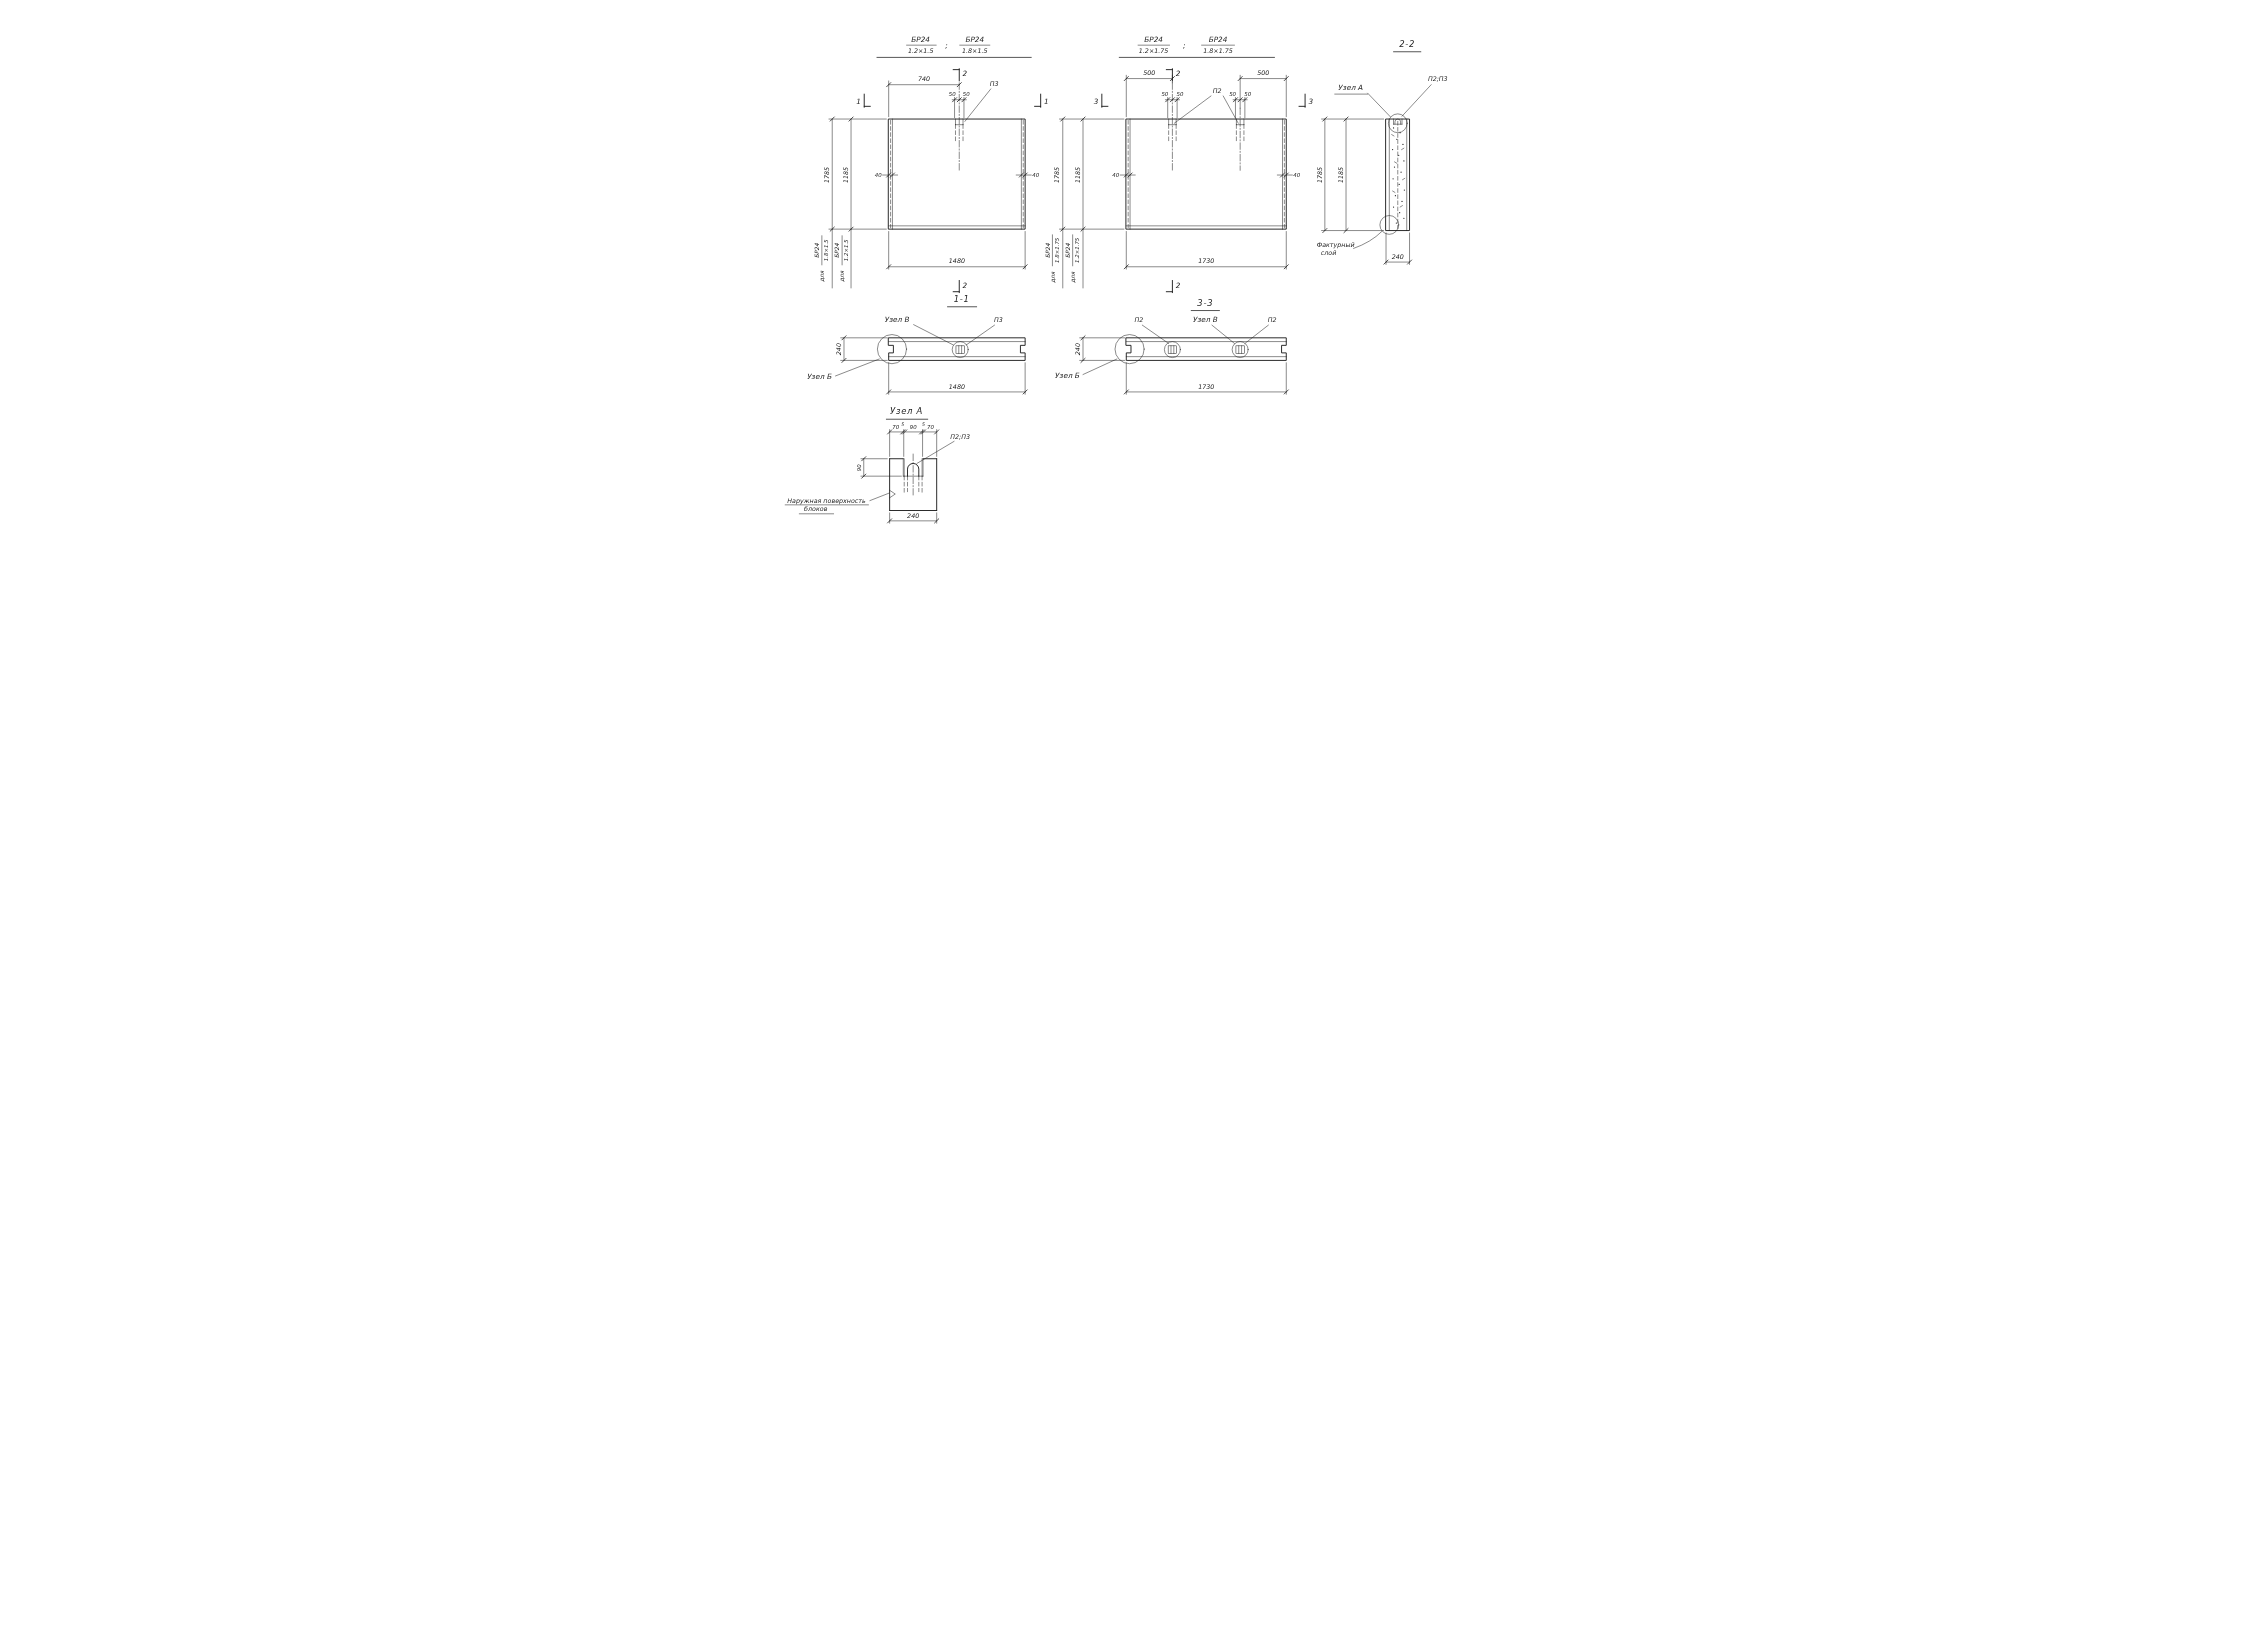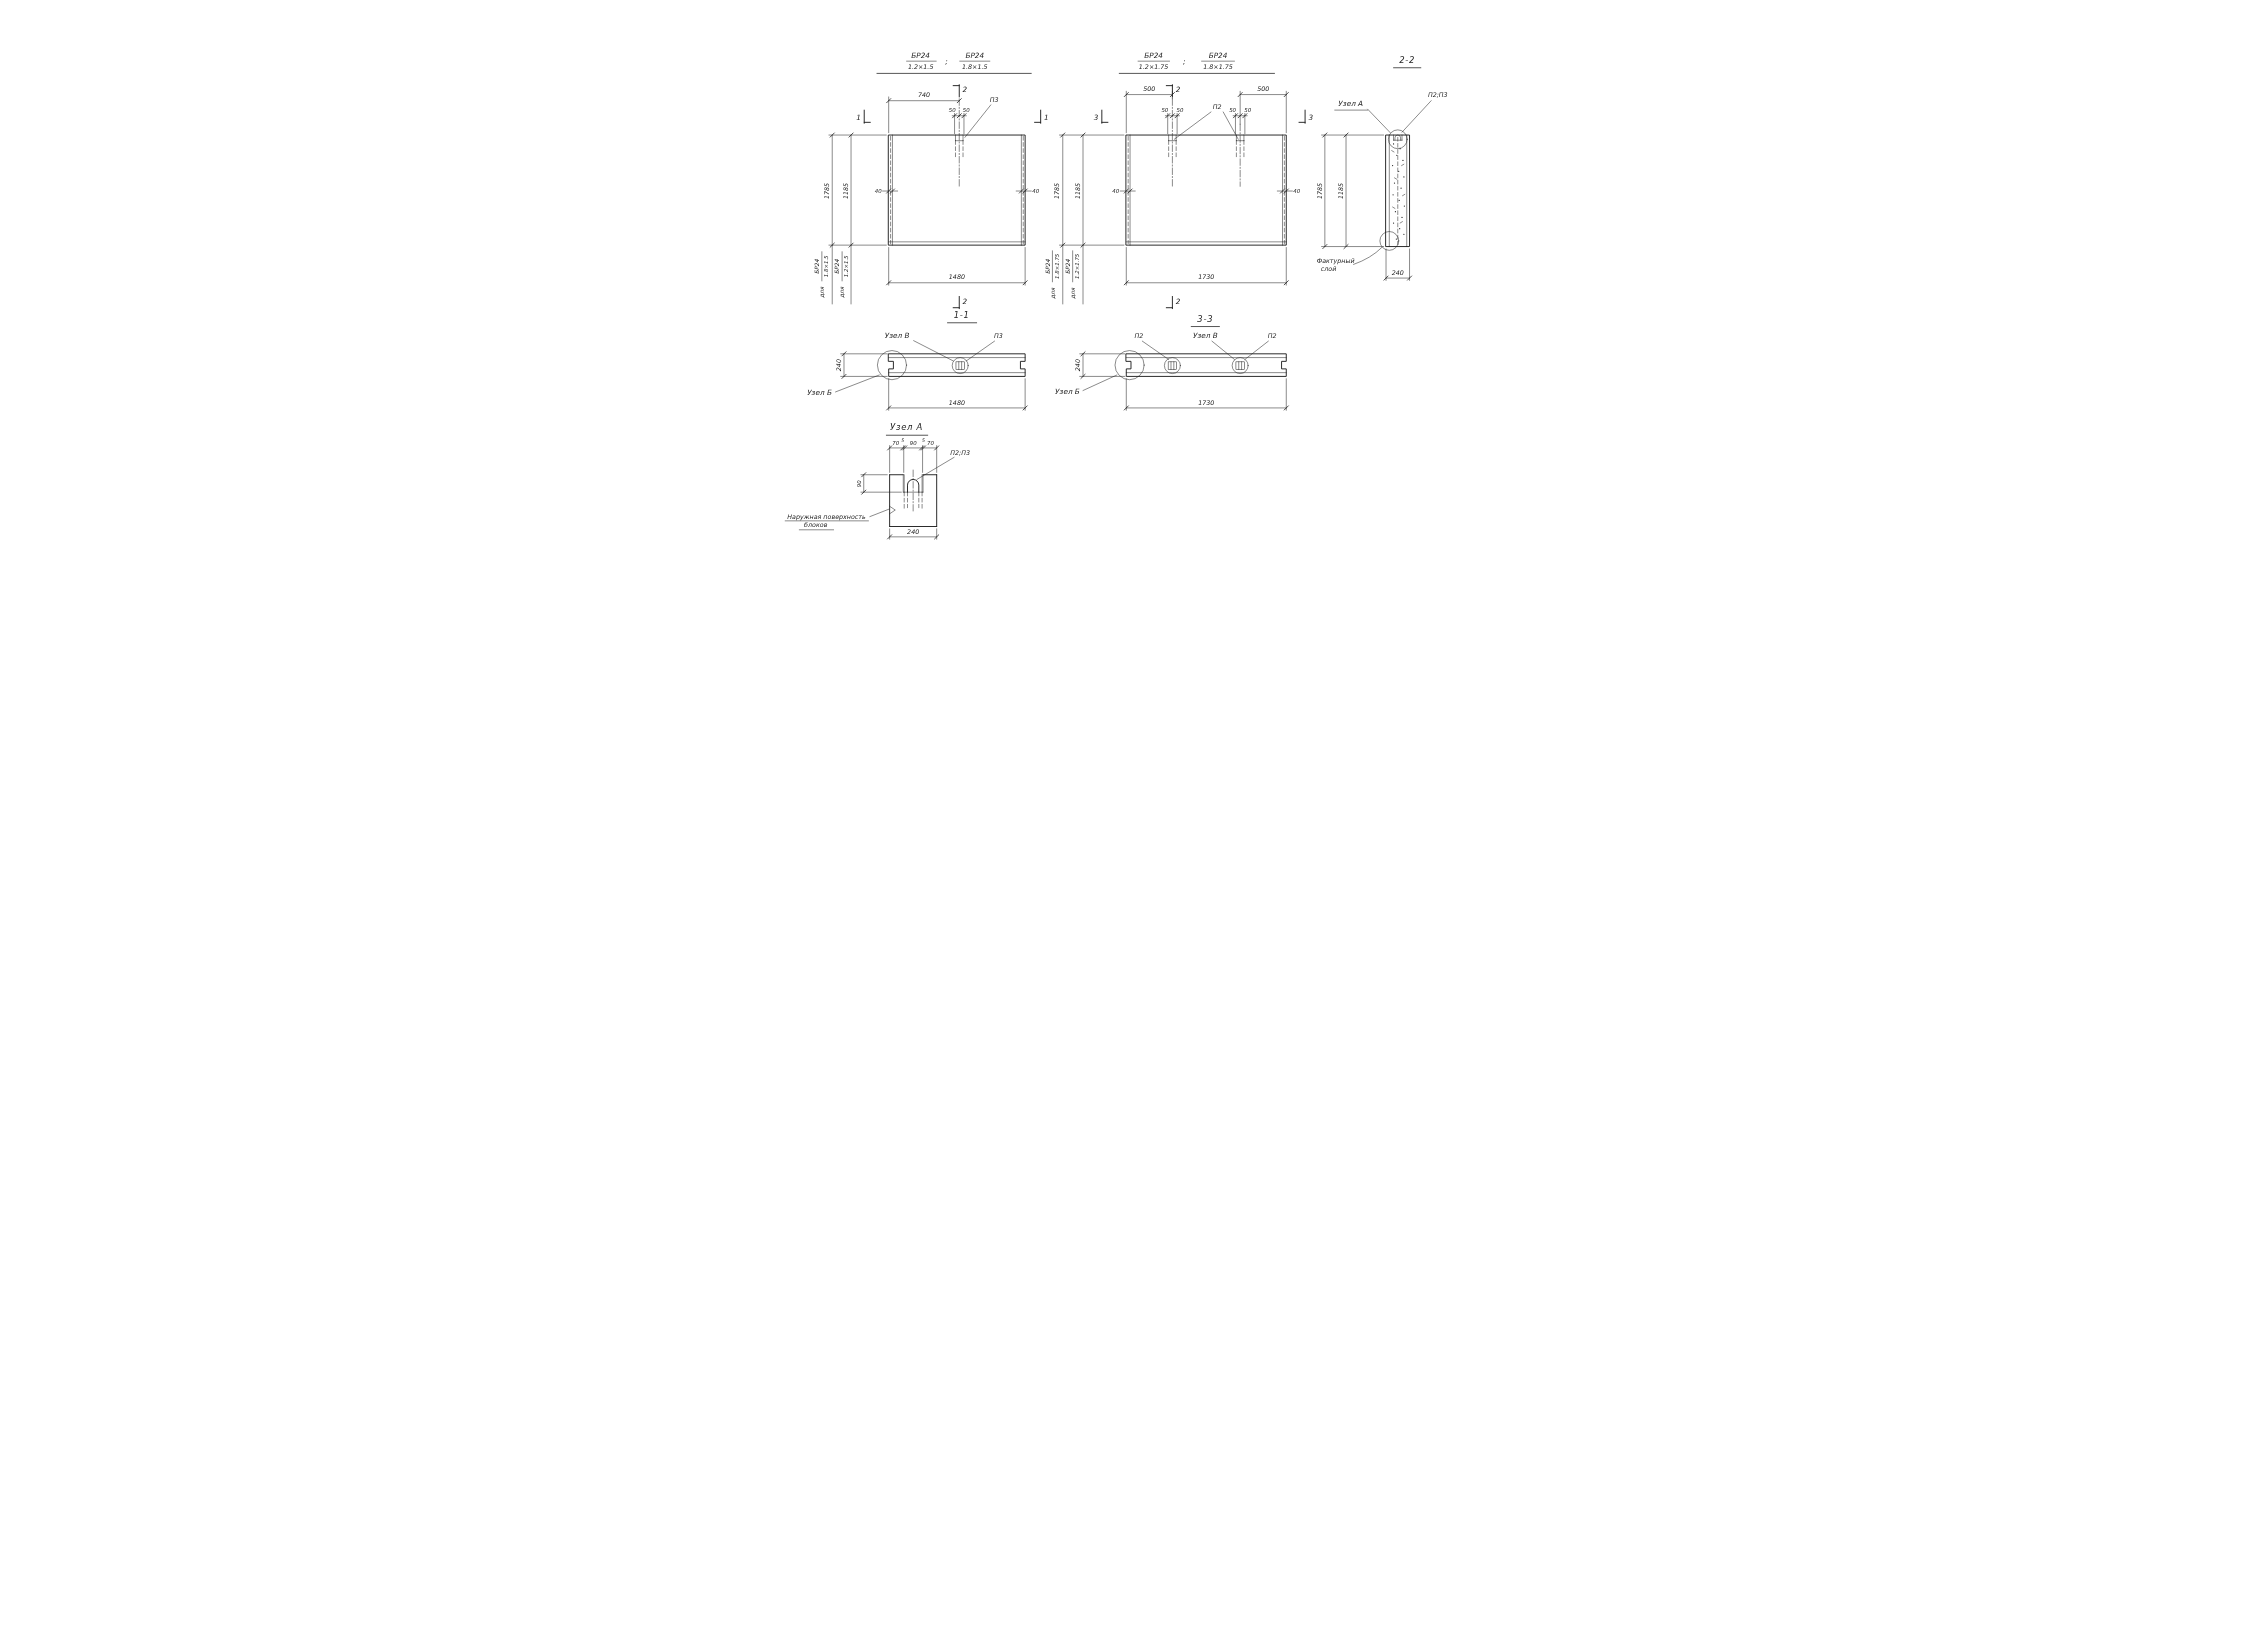--- a/index.html
+++ b/index.html
@@ -1,17 +1,17 @@
 <!DOCTYPE html>
 <html style="font-size:7.5px"><head>
 <meta charset="utf-8">
 <style>
   * { box-sizing: border-box; }
   body { margin:0; background:#ffffff; font-family:"DejaVu Sans", sans-serif; }
-  .sheet { width:734px; margin:16px auto; }
+  .sheet { width:734px; margin:0 auto; }
   svg { display:block; width:100%; height:auto; background:#ffffff; }
   .s2  { stroke:#1e1e1e; stroke-width:2;   fill:none; stroke-linejoin:round; stroke-linecap:round; }
   .s15 { stroke:#1e1e1e; stroke-width:1.6; fill:none; stroke-linecap:round; }
   .s1  { stroke:#1e1e1e; stroke-width:1.1; fill:none; stroke-linecap:round; }
   .dash { stroke-dasharray:8 5; }
   .ddot { stroke-dasharray:14 4 2.5 4; }
   .tick { stroke:#1e1e1e; stroke-width:1.7; }
   text { fill:#1e1e1e; font-style:italic; font-family:"DejaVu Sans", sans-serif; }
   .t10 { font-size:10px; }
   .t11 { font-size:11.5px; }

